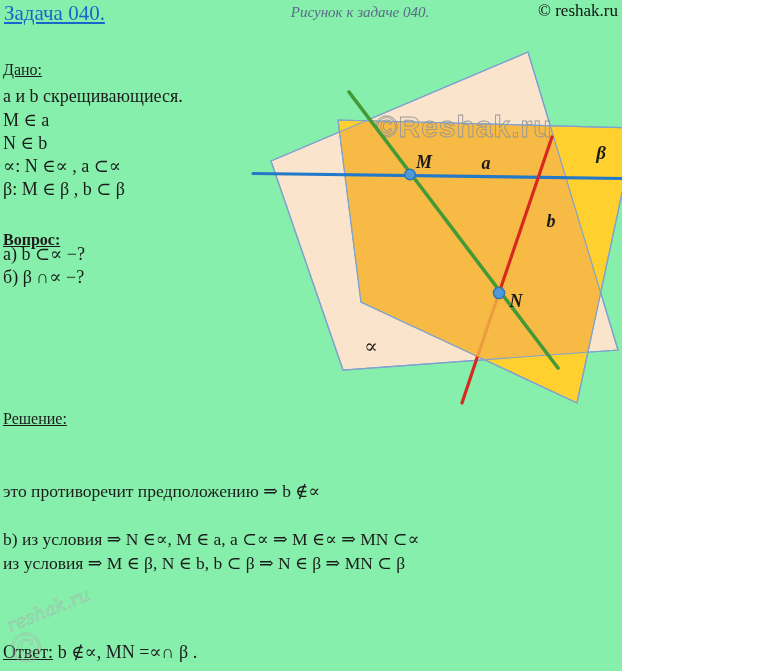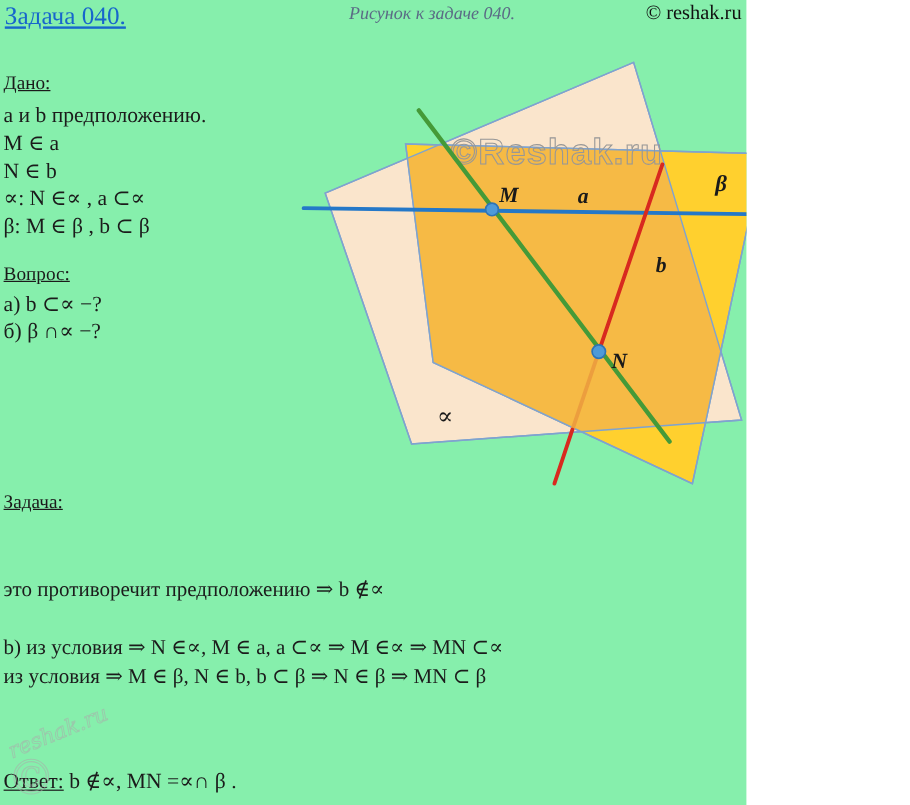--- a/index.html
+++ b/index.html
@@ -21,27 +21,27 @@
 </head>
 <body>
 
 <div id="page">
 
   <div class="abs task-title">Задача 040.</div>
   <div class="abs fig-caption">Рисунок к задаче 040.</div>
   <div class="abs copyright">© reshak.ru</div>
 
   <div class="abs sec-heading" style="left:3px;top:61px;">Дано:</div>
-  <div class="abs body-line" style="left:3px;top:86px;">a и b предположению.</div>
+  <div class="abs body-line" style="left:3px;top:86px;">a и b скрещивающиеся.</div>
   <div class="abs body-line" style="left:3px;top:109px;">M ∈ a</div>
   <div class="abs body-line" style="left:3px;top:132px;">N ∈ b</div>
   <div class="abs body-line" style="left:3px;top:178px;">β: M ∈ β , b ⊂ β</div>
   <div class="abs body-line" style="left:3px;top:155px;">∝: N ∈∝ , a ⊂∝</div>
 
-  <div class="abs sec-heading" style="left:3px;top:220px;">Вопрос:</div>
+  <div class="abs sec-heading" style="left:3px;top:231px;font-weight:bold;">Вопрос:</div>
   <div class="abs body-line" style="left:3px;top:243px;">а) b ⊂∝ −?</div>
   <div class="abs body-line" style="left:3px;top:266px;">б) β ∩∝ −?</div>
 
   <svg class="abs" style="left:235px;top:40px;" width="480" height="375" viewBox="235 40 480 375">
 
     <polygon points="528,52 618,350 343,370 271,161" stroke-width="1.2" fill="#FAE5CC" stroke="#7FA3CF"></polygon>
 
     <polygon points="338,120 636,128 577,403 361,302" stroke-width="1.2" fill="#FFD02E" stroke="#7FA3CF"></polygon>
 
     <polygon points="366,121 550,126 601,293 588,352 484,360 361,302 340,132" stroke="none" fill="#F6BA45"></polygon>
@@ -65,21 +65,21 @@
     <circle cx="499" cy="293" r="5.6" stroke-width="1.4" fill="#4E9AD8" stroke="#2E74B5"></circle>
 
     <text x="424" y="168" text-anchor="middle" class="fig-label">M</text>
     <text x="486" y="169" text-anchor="middle" class="fig-label">a</text>
     <text x="551" y="227" text-anchor="middle" class="fig-label">b</text>
     <text x="516" y="307" text-anchor="middle" class="fig-label">N</text>
     <text x="601" y="159" text-anchor="middle" class="fig-label" style="font-size:19px;">β</text>
     <text x="371" y="353" text-anchor="middle" style="font-size:20px;fill:#1a1a1a;">∝</text>
   </svg>
 
-  <div class="abs sec-heading" style="left:3px;top:410px;">Задача:</div>
+  <div class="abs sec-heading" style="left:3px;top:410px;">Решение:</div>
 
   <div class="abs sol-line" style="left:3px;top:481px;text-align:center;">это противоречит предположению  ⇒ b ∉∝</div>
 
   <div class="abs sol-line" style="left:3px;top:529px;">b) из условия  ⇒ N ∈∝, M ∈ a, a ⊂∝ ⇒ M ∈∝ ⇒ MN ⊂∝</div>
   <div class="abs sol-line" style="left:3px;top:553px;">из условия  ⇒ M ∈ β, N ∈ b, b ⊂ β  ⇒ N ∈ β  ⇒ MN ⊂ β</div>
 
 
   <div class="abs answer-line" style="left:3px;top:641px;">
     <span class="lbl">Ответ:</span>
     <span> </span>

